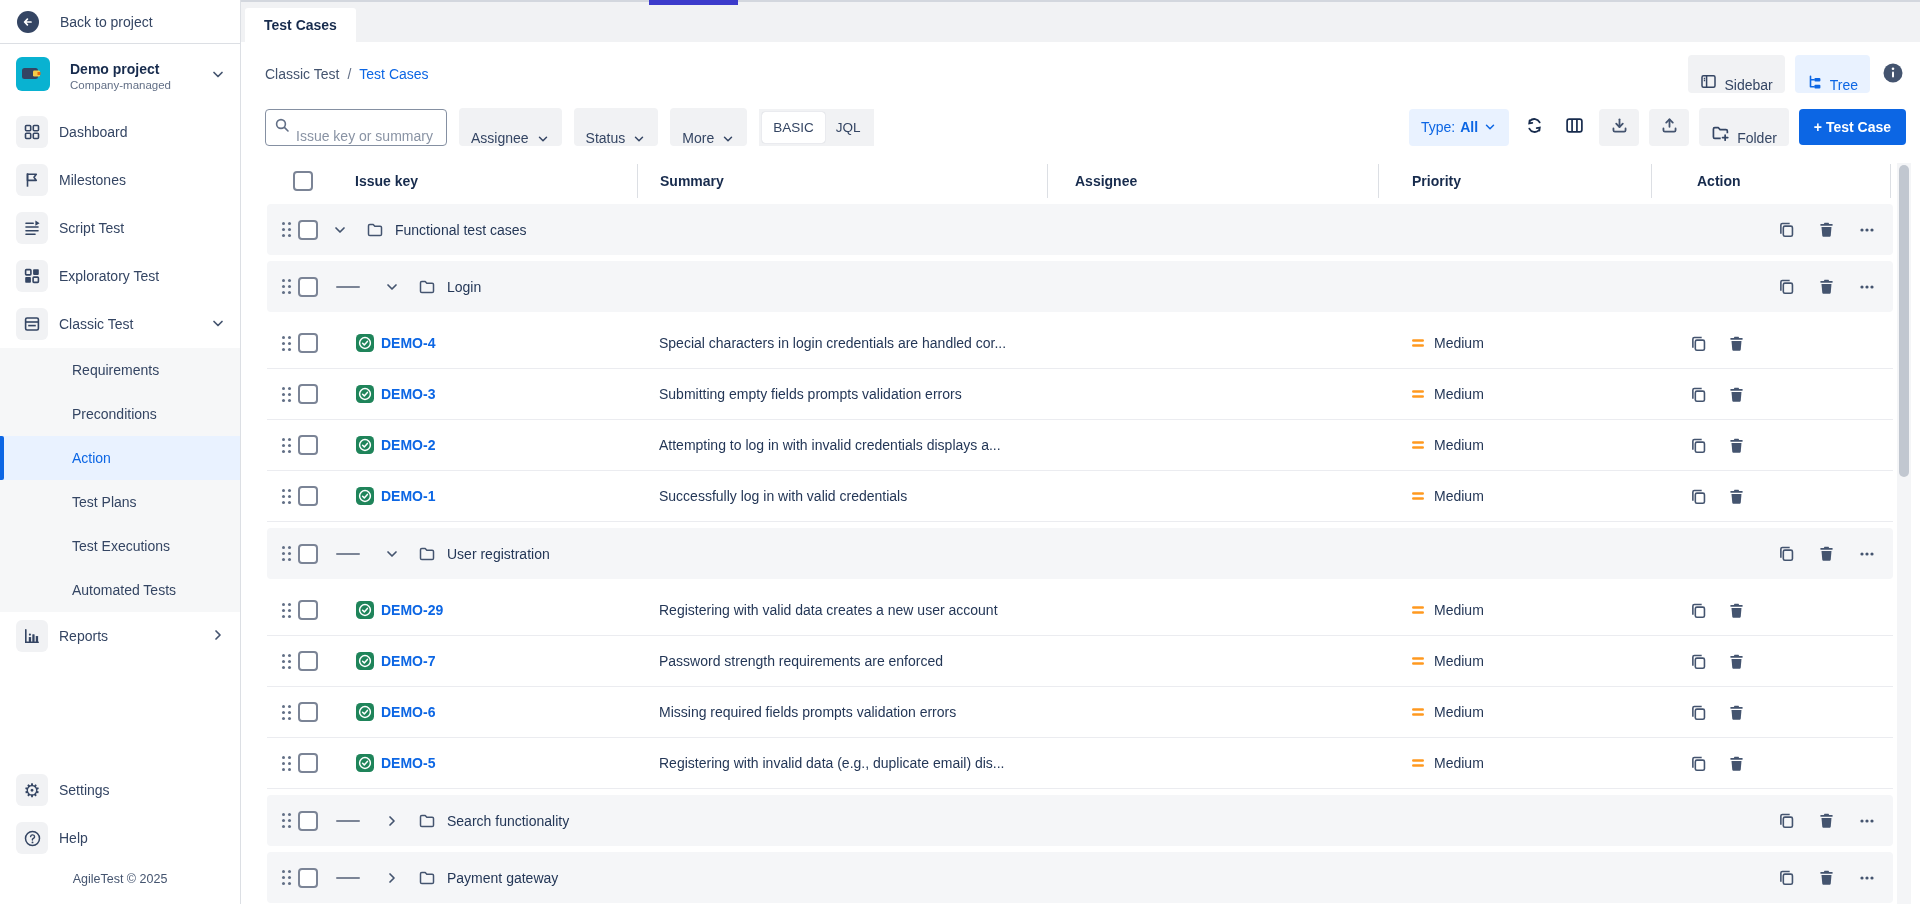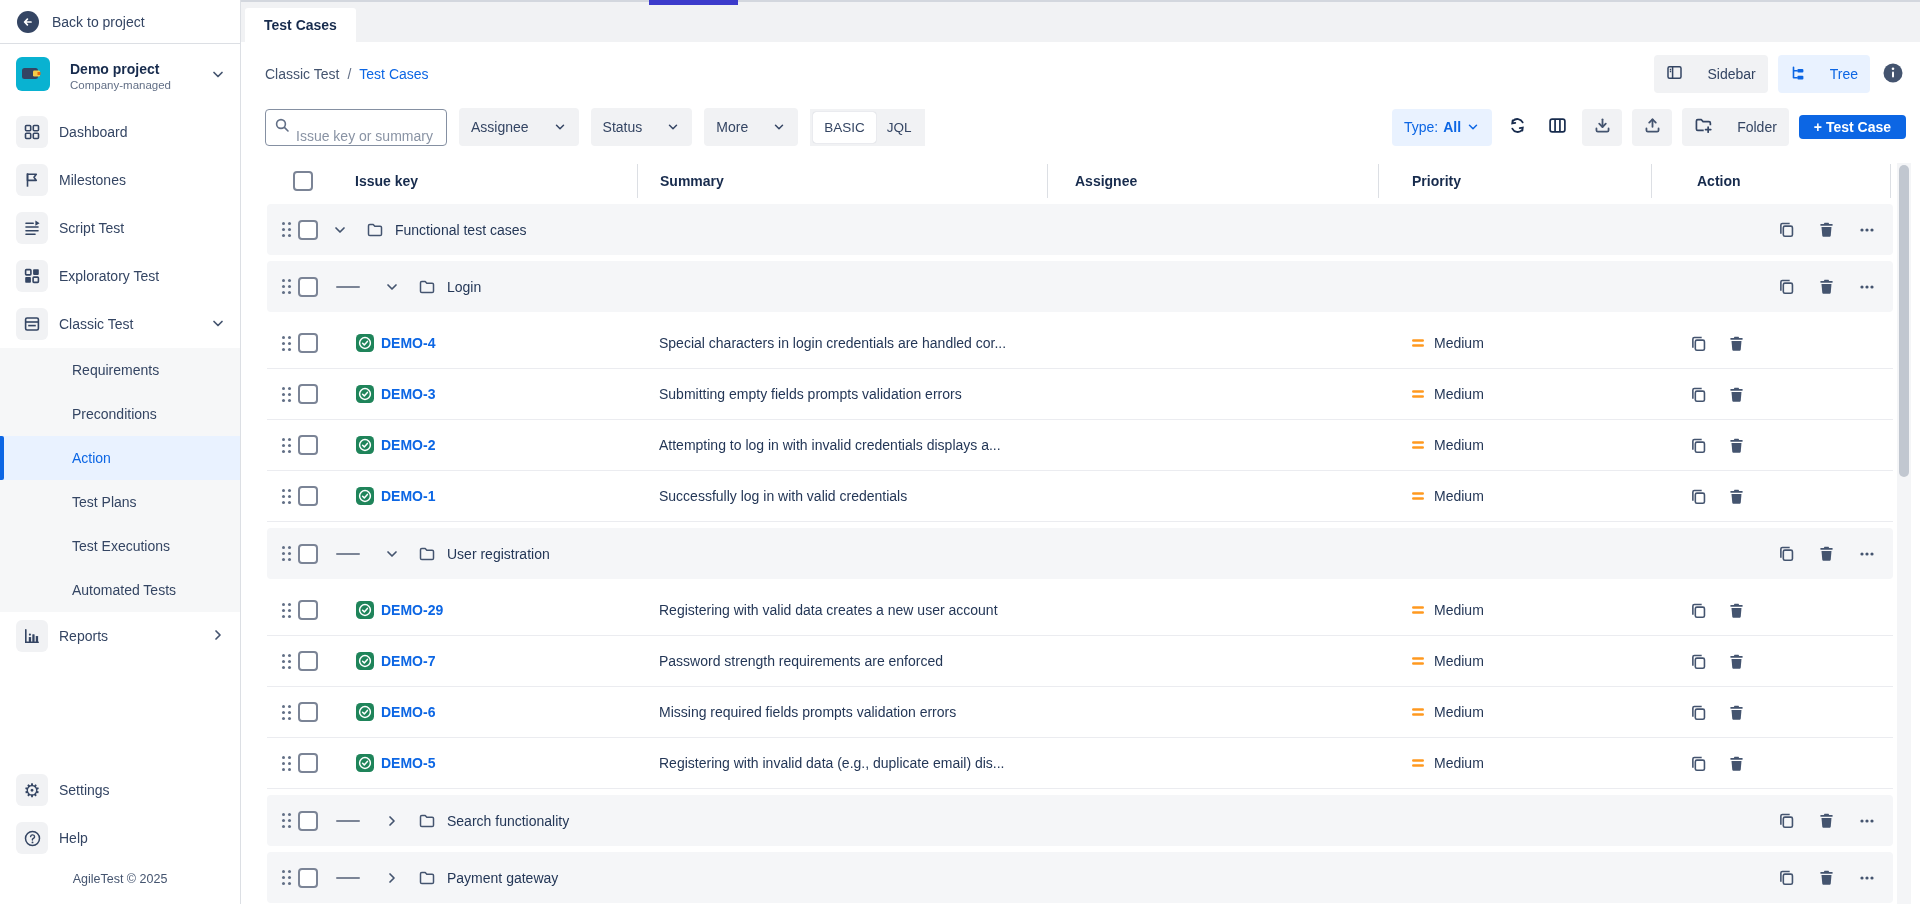--- a/index.html
+++ b/index.html
@@ -3,21 +3,21 @@
 <meta charset="utf-8">
 <style>
   * { box-sizing: border-box; margin: 0; padding: 0; }
   html,body { width:1920px; height:904px; overflow:hidden; background:#fff;
     font-family:"Liberation Sans", sans-serif; color:#172b4d; }
   .app { display:flex; width:1920px; height:904px; }
 
   
   .sidebar { width:241px; flex:0 0 241px; border-right:1px solid #dcdfe4;
     display:flex; flex-direction:column; background:#fff; }
-  .back-row { height:44px; display:flex; align-items:center; gap:12px;
+  .back-row { height:44px; display:flex; align-items:center; gap:20px;
     padding:16px 16px; border-bottom:1px solid #dcdfe4; font-size:14px; color:#344563; cursor:pointer; }
   .back-circle { width:24px; height:24px; flex:0 0 24px; }
   .project-row { display:flex; align-items:center; gap:20px; padding:13px 14px 13px 16px; }
   .project-name { font-size:14px; font-weight:bold; color:#172b4d; }
   .project-type { font-size:11.5px; color:#626f86; margin-top:2px; }
   .project-chevron { margin-left:auto; }
   .nav-item { height:48px; display:flex; align-items:center; gap:11px; padding:0 14px 0 16px;
     font-size:14px; color:#344563; cursor:pointer; }
   .icon-box { width:32px; height:32px; flex:0 0 32px; border-radius:6px; background:#f1f2f4;
     display:flex; align-items:center; justify-content:center; }
@@ -40,22 +40,22 @@
   .tab-active { margin-top:8px; margin-left:4px; height:34px; background:#fff;
     padding:0 19px; display:flex; align-items:center; font-size:14px; font-weight:bold; color:#172b4d;
     border-radius:3px 3px 0 0; cursor:pointer; }
 
   .header-row { display:flex; align-items:center; padding:13px 14px 9px 24px; }
   .breadcrumb { display:flex; align-items:center; gap:8px; font-size:14px; }
   .crumb-parent { color:#44546f; cursor:pointer; }
   .crumb-sep { color:#626f86; }
   .crumb-current { color:#0c66e4; cursor:pointer; }
   .header-actions { margin-left:auto; display:flex; align-items:center; gap:10px; }
-  .btn { height:38px; border:none; border-radius:4px; display:inline-flex; align-items:center;
-    gap:24px; padding:0 12px; font-size:14px; font-weight:500; font-family:inherit; cursor:pointer; }
+  .btn { height:38px; border:none; border-radius:4px; display:inline-flex; align-items:flex-end;
+    gap:7px; padding:0 12px; font-size:14px; font-weight:500; font-family:inherit; cursor:pointer; }
   .btn-gray { background:#f1f2f4; color:#344563; }
   .btn-blue-lite { background:#e9f2ff; color:#0c66e4; }
   .info-btn { background:none; border:none; padding:0 2px; cursor:pointer; display:flex; }
 
   .filter-row { display:flex; align-items:center; gap:12px; padding:6px 14px 14px 24px; }
   .search-box { width:182px; height:37px; border:1px solid #8590a2; border-radius:4px;
     display:flex; align-items:center; padding:0 8px; gap:6px; background:#fff; }
   .search-box input { border:none; outline:none; width:100%; font-size:14px; font-family:inherit; color:#172b4d;margin-top:18px; }
   .search-box input::placeholder { color:#8993a4; }
   .seg { background:#f1f2f4; border-radius:0; padding:3px; display:flex; align-items:center; }
@@ -63,21 +63,21 @@
     color:#344563; border-radius:3px; cursor:pointer; }
   .seg-item.on { background:#fff; box-shadow:0 0 1px rgba(9,30,66,.3); }
   .filter-right { margin-left:auto; display:flex; align-items:center; gap:10px; }
   .chip-type { height:37px; background:#e9f2ff; border-radius:4px; display:flex; align-items:center;
     gap:5px; padding:0 12px; font-size:14px; color:#0c66e4; cursor:pointer; }
   .chip-type b { font-weight:bold; }
   .icon-btn-bare { width:30px; height:34px; background:none; border:none; display:flex;
     align-items:center; justify-content:center; cursor:pointer; }
   .icon-btn-gray { width:40px; height:37px; background:#f1f2f4; border:none; border-radius:4px;
     display:flex; align-items:center; justify-content:center; cursor:pointer; }
-  .btn-primary { height:24px; background:#0c66e4; color:#fff; font-weight:bold; font-size:14px;
+  .btn-primary { height:36px; background:#0c66e4; color:#fff; font-weight:bold; font-size:14px;
     border:none; border-radius:4px; padding:0 15px; cursor:pointer; font-family:inherit; }
 
   
   .table { margin:4px 27px 0 26px; width:1626px; }
   .thead { display:flex; align-items:stretch; height:34px; font-size:14px; font-weight:bold; color:#172b4d; }
   .hc { display:flex; align-items:center; }
   .hc-check { width:73px; justify-content:flex-start; padding-left:26px; }
   .hc-key { width:297px; padding-left:15px; }
   .hc-summary { width:410px; padding-left:22px; border-left:1px solid #dcdfe4; }
   .hc-assignee { width:331px; padding-left:27px; border-left:1px solid #dcdfe4; }

